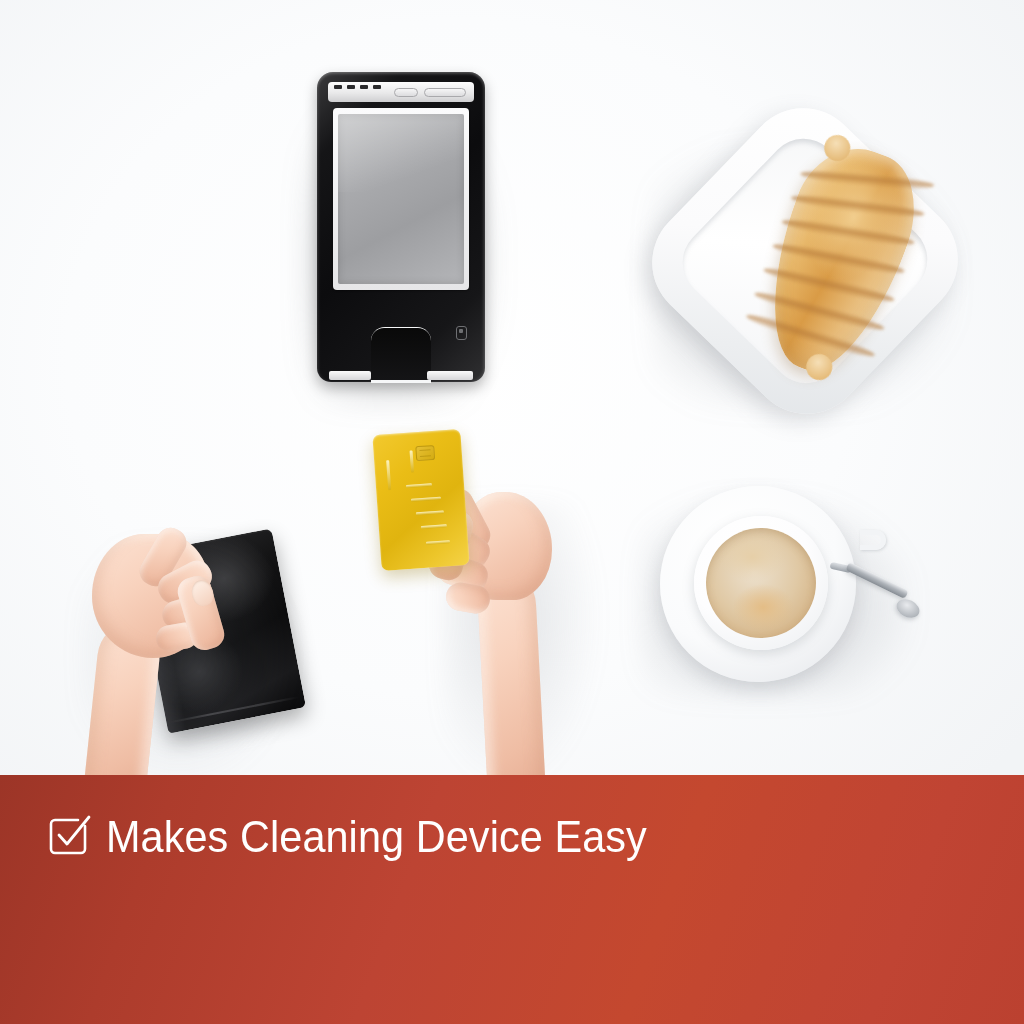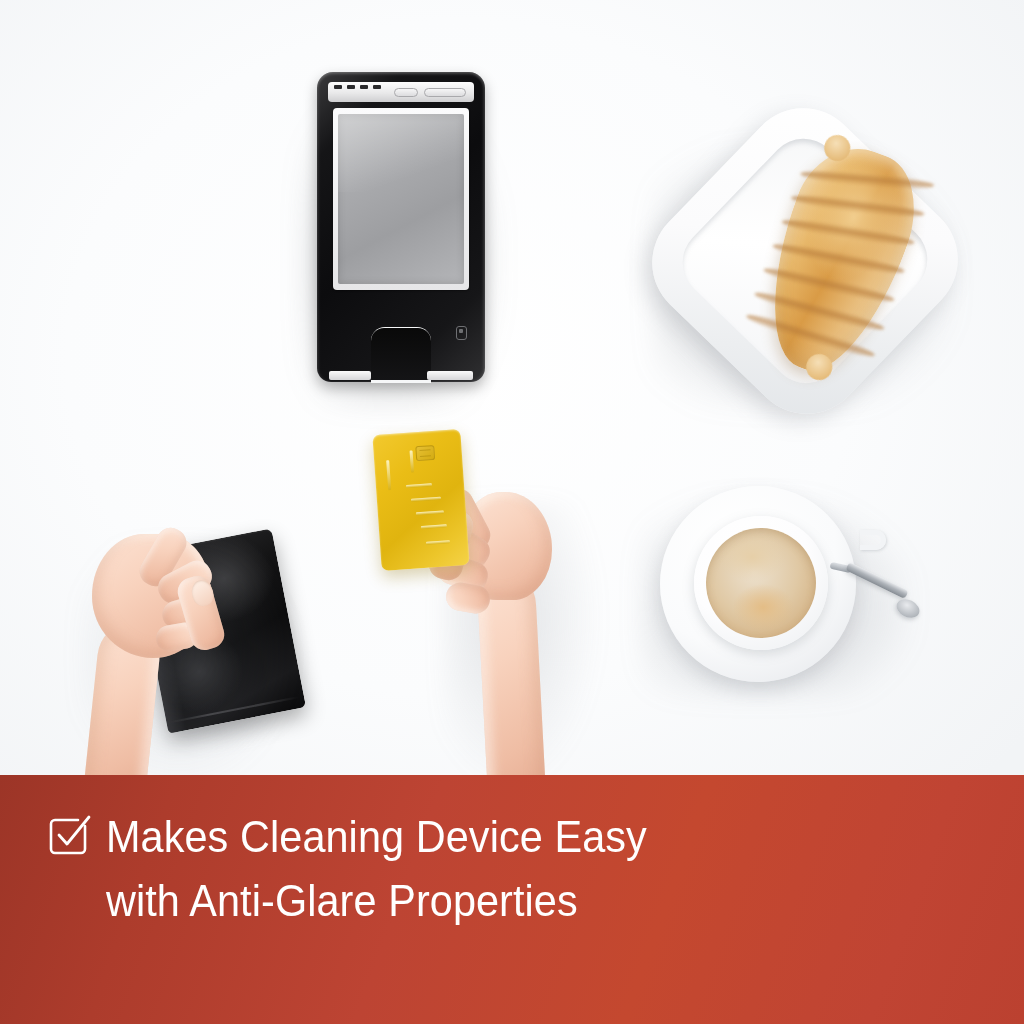--- a/index.html
+++ b/index.html
@@ -454,20 +454,17 @@
         <span class="chk">
           <svg viewBox="0 0 48 48" width="48" height="48" aria-hidden="true">
             <path d="M41 15 V38 a4 4 0 0 1 -4 4 H11 a4 4 0 0 1 -4 -4 V13 a4 4 0 0 1 4 -4 H34" fill="none" stroke="#ffffff" stroke-width="2.6" stroke-linecap="round" stroke-linejoin="round"></path>
             <path d="M15 24 L23 33 L45 6" fill="none" stroke="#ffffff" stroke-width="2.8" stroke-linecap="round" stroke-linejoin="round"></path>
           </svg>
         </span>
         <span class="b-text">Makes Cleaning Device Easy</span>
       </div>
 
 
-      <div class="b-row b-row-indent">
-        <span class="b-text">with Anti-Glare Properties</span>
-      </div>
 
     </div>
   </div>
 
 </div>
 
 </body></html>

